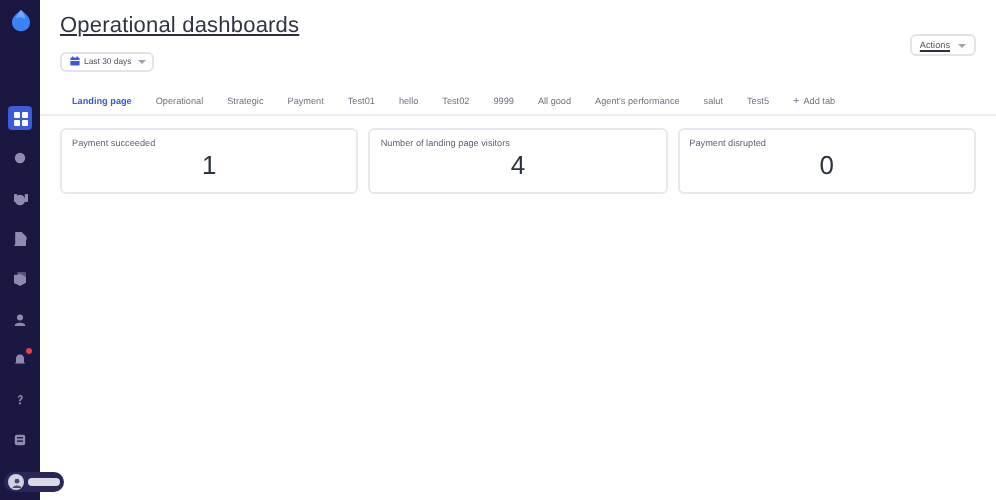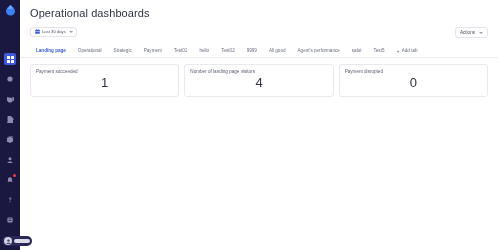--- a/index.html
+++ b/index.html
@@ -119,22 +119,23 @@
     flex: 1 1 auto;
     height: 250px;
     background: #ffffff;
     display: flex;
     flex-direction: column;
     min-width: 0;
   }
   .header {
     padding: 7px 10px 0 10px;
     display: flex;
-    align-items: flex-end;
+    align-items: center;
     justify-content: space-between;
+    text-decoration: underline;
   }
   .header-left { min-width: 0; }
   .page-title {
     font-size: 11px;
     font-weight: 400;
     color: #2f3342;
     margin: 0;
     line-height: 13px;
     letter-spacing: 0.1px;
   }

